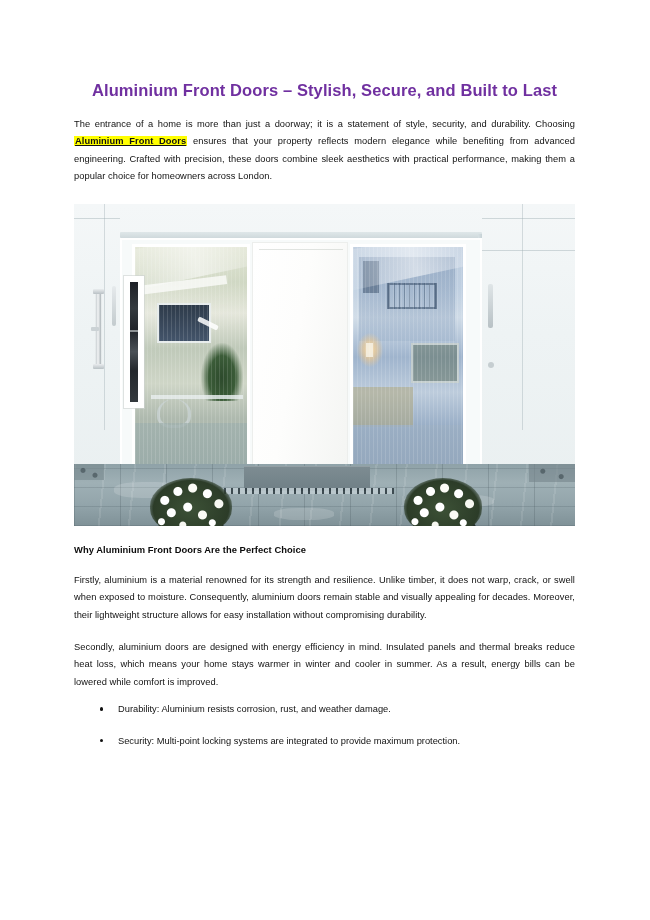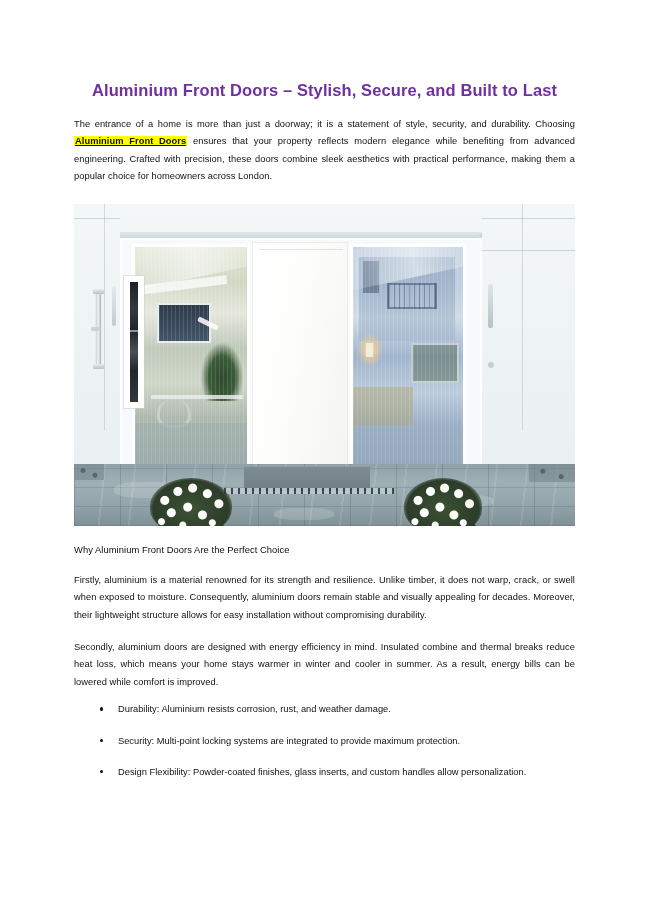--- a/index.html
+++ b/index.html
@@ -63,21 +63,21 @@
     font-weight: bold;
     padding: 0 1px;
     margin-top: 21px;
   }
 
   
   h2.section-heading {
     margin: 0;
     padding-top: 17px;
     font-size: 9.4px;
-    font-weight: normal;
+    font-weight: bold;
     line-height: 1.5;
     color: #0b0b0b;
     letter-spacing: 0.05px;
   }
 
   
   ul.benefits {
     margin: 0;
     padding: 10px 0 0 0;
     list-style: none;
@@ -602,29 +602,26 @@
       <div class="planter right">
         <div class="pot"></div>
         <div class="flowers"></div>
       </div>
     </div>
 
     <h2 class="section-heading">Why Aluminium Front Doors Are the Perfect Choice</h2>
 
     <p class="body-text">Firstly, aluminium is a material renowned for its strength and resilience. Unlike timber, it does not warp, crack, or swell when exposed to moisture. Consequently, aluminium doors remain stable and visually appealing for decades. Moreover, their lightweight structure allows for easy installation without compromising durability.</p>
 
-    <p class="body-text">Secondly, aluminium doors are designed with energy efficiency in mind. Insulated combine and thermal breaks reduce heat loss, which means your home stays warmer in winter and cooler in summer. As a result, energy bills can be lowered while comfort is improved.</p>
+    <p class="body-text">Secondly, aluminium doors are designed with energy efficiency in mind. Insulated panels and thermal breaks reduce heat loss, which means your home stays warmer in winter and cooler in summer. As a result, energy bills can be lowered while comfort is improved.</p>
 
 
     <ul class="benefits">
       <li>
         <span class="bullet-dot"></span><span class="item-term">Durability:</span><span> Aluminium resists corrosion, rust, and weather damage.</span>
       </li>
       <li>
         <span class="bullet-dot"></span><span class="item-term">Security:</span><span> Multi-point locking systems are integrated to provide maximum protection.</span>
       </li>
-      <li>
-        <span class="bullet-dot"></span><span class="item-term">Design Flexibility:</span><span> Powder-coated finishes, glass inserts, and custom handles allow personalization.</span>
-      </li>
     </ul>
 
   </div>
 </div>
 
 </body></html>

